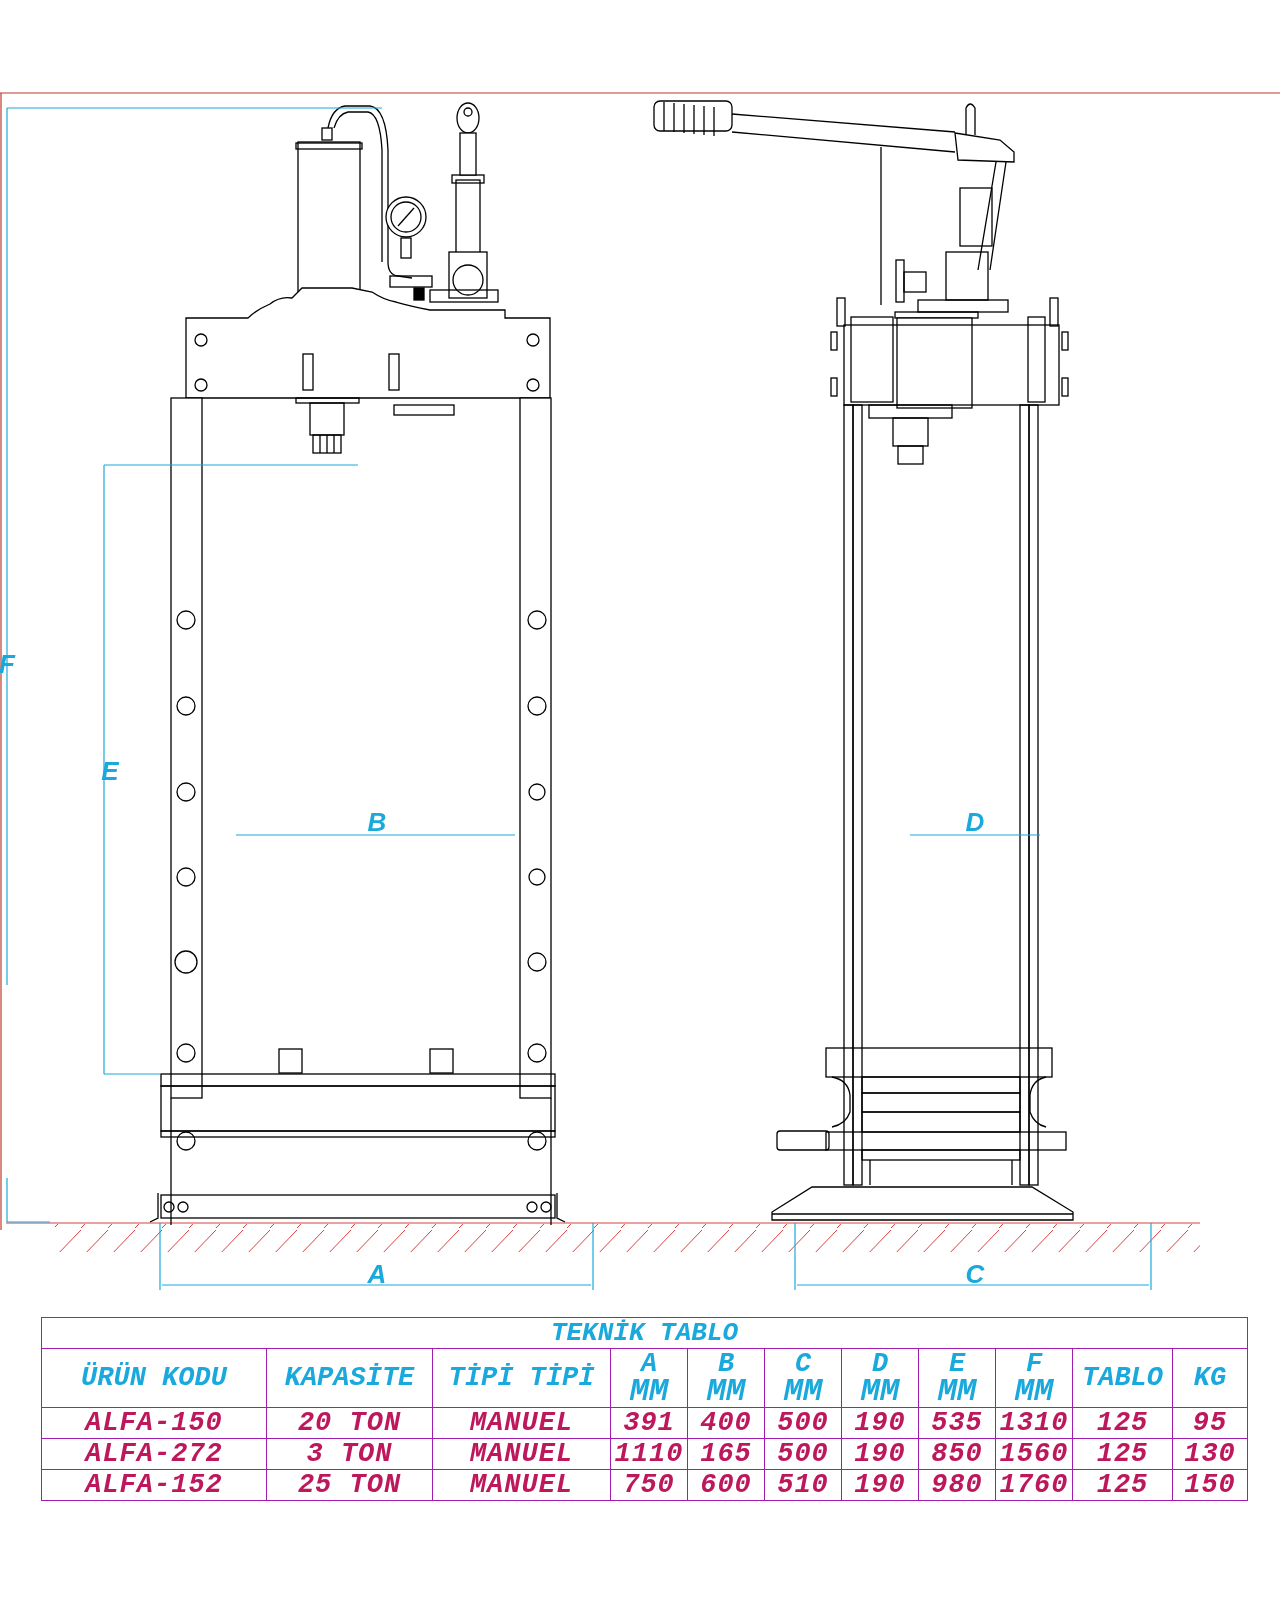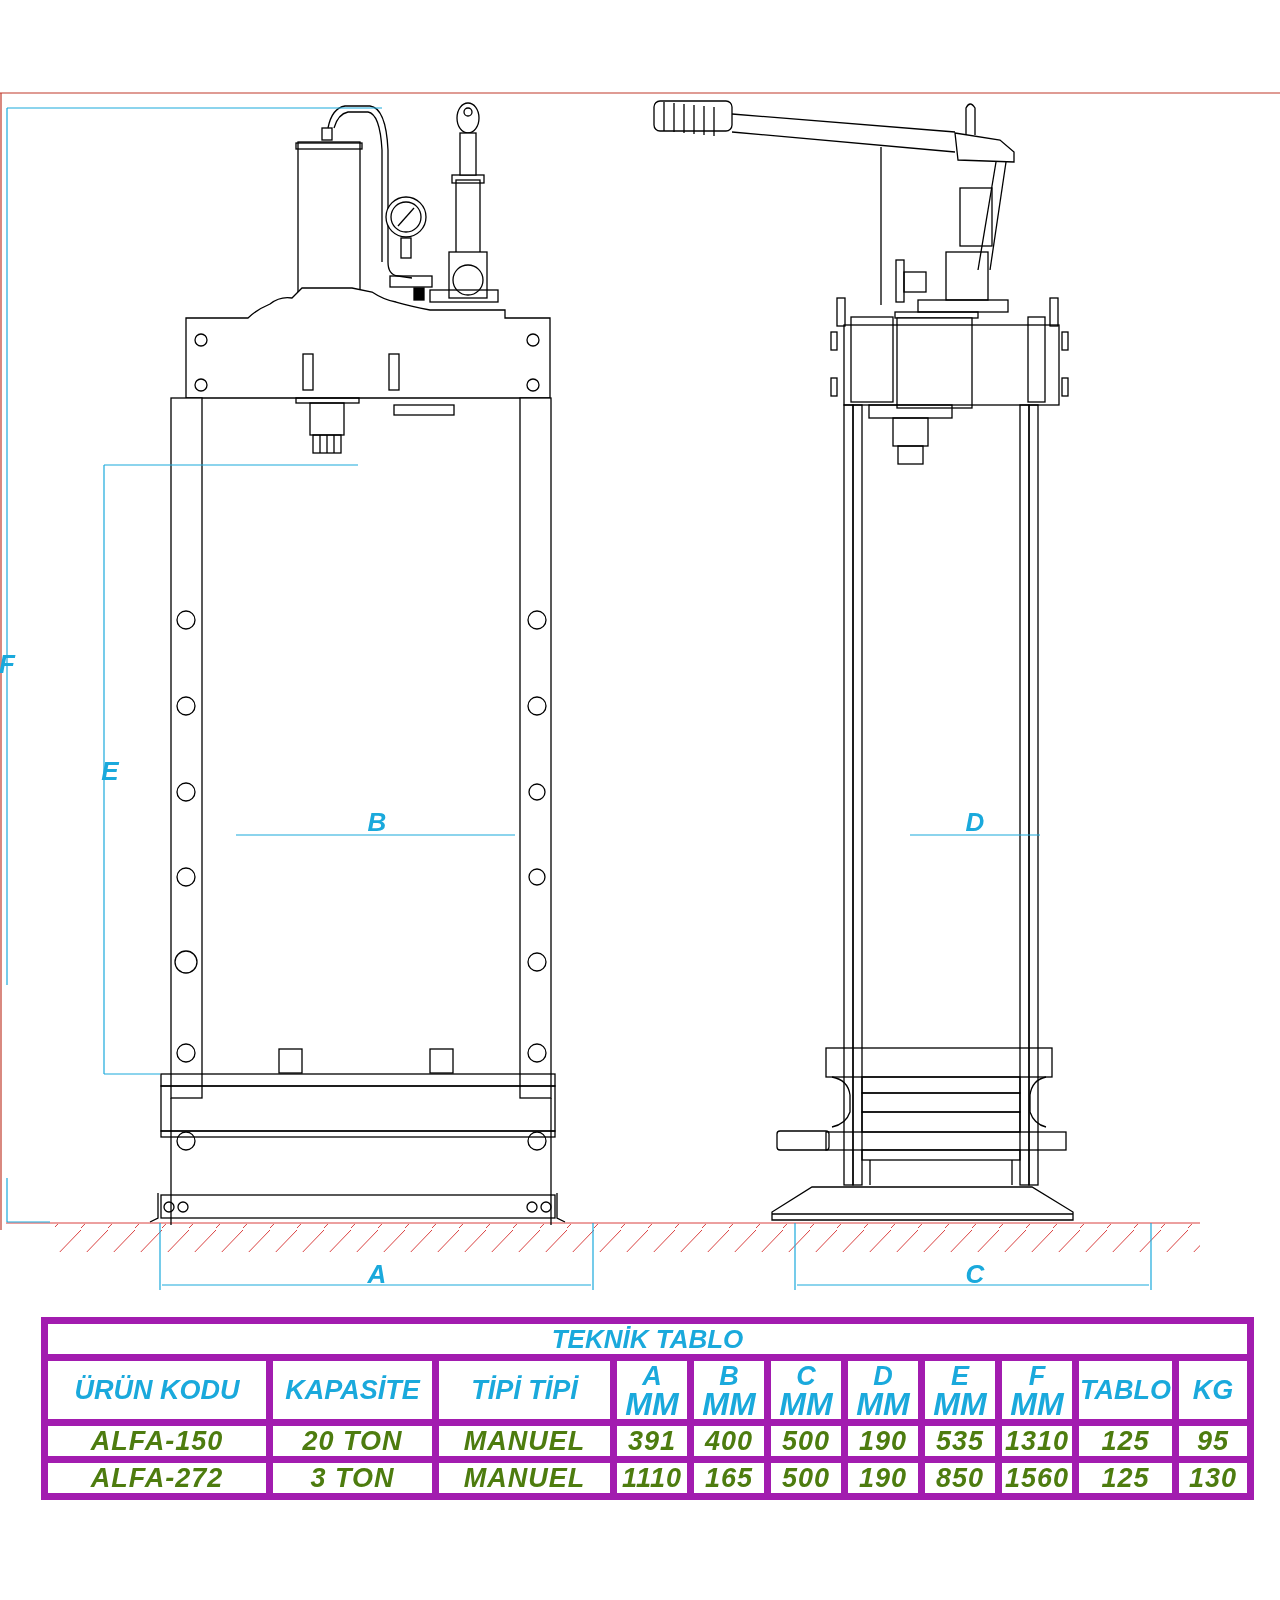--- a/index.html
+++ b/index.html
@@ -1,25 +1,25 @@
 <!DOCTYPE html>
 <html><head>
 <meta charset="utf-8">
 <style>
   html, body { margin:0; padding:0; background:#ffffff; }
   body { width:1280px; height:1600px; position:relative; overflow:hidden; font-family:"Liberation Sans", sans-serif; }
   #drawing { position:absolute; left:0; top:0; width:1280px; height:1300px; }
   .dimlabel { position:absolute; color:#1aa9dc; font-weight:bold; font-style:italic; font-size:26px; font-family:"Liberation Sans", sans-serif; transform:translate(-50%,-50%); }
   #spec-table { position:absolute; left:41px; top:1317px; width:1206px; border-collapse:collapse; table-layout:fixed; }
-  #spec-table td, #spec-table th { border:7px solid #a21caf; padding:0; text-align:center; font-family:Liberation Sans, sans-serif; font-style:italic; font-weight:bold; }
+  #spec-table td, #spec-table th { border:1px solid #a21caf; padding:0; text-align:center; font-family:Liberation Mono, monospace; font-style:italic; font-weight:bold; }
   #spec-table th { color:#1aa9dc; font-size:27px; line-height:28px; }
   #spec-table th.title { height:30px; font-size:26px; }
   #spec-table th.hdr { height:58px; }
   #spec-table th .unit { display:block; font-size:32px; }
-  #spec-table td { color:#4d7c0f; font-size:27px; height:30px; line-height:30px; letter-spacing:1px; }
+  #spec-table td { color:#be185d; font-size:27px; height:30px; line-height:30px; letter-spacing:1px; }
 </style>
 </head>
 <body>
 
 <div id="drawing">
 <svg width="1280" height="1300" viewBox="0 0 1280 1300" xmlns="http://www.w3.org/2000/svg">
   <defs>
     <pattern id="hatch" patternUnits="userSpaceOnUse" width="27" height="30">
       <line x1="0" y1="28" x2="27" y2="0" stroke="#d9403f" stroke-width="1"></line>
     </pattern>
@@ -254,14 +254,27 @@
     <td>MANUEL</td>
     <td>1110</td>
     <td>165</td>
     <td>500</td>
     <td>190</td>
     <td>850</td>
     <td>1560</td>
     <td>125</td>
     <td>130</td>
   </tr>
+  <tr>
+    <td>ALFA-152</td>
+    <td>25 TON</td>
+    <td>MANUEL</td>
+    <td>750</td>
+    <td>600</td>
+    <td>510</td>
+    <td>190</td>
+    <td>980</td>
+    <td>1760</td>
+    <td>125</td>
+    <td>150</td>
+  </tr>
 </tbody>
   </table>
 
 </body></html>

